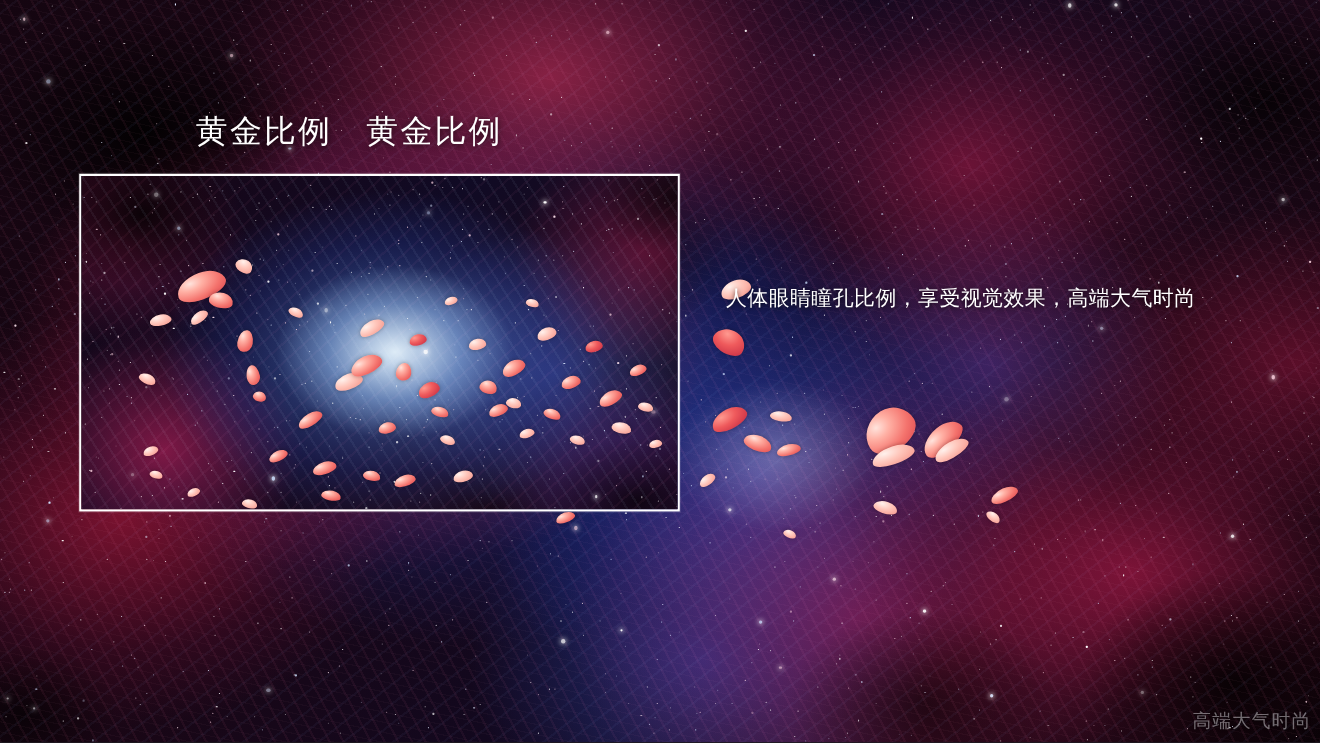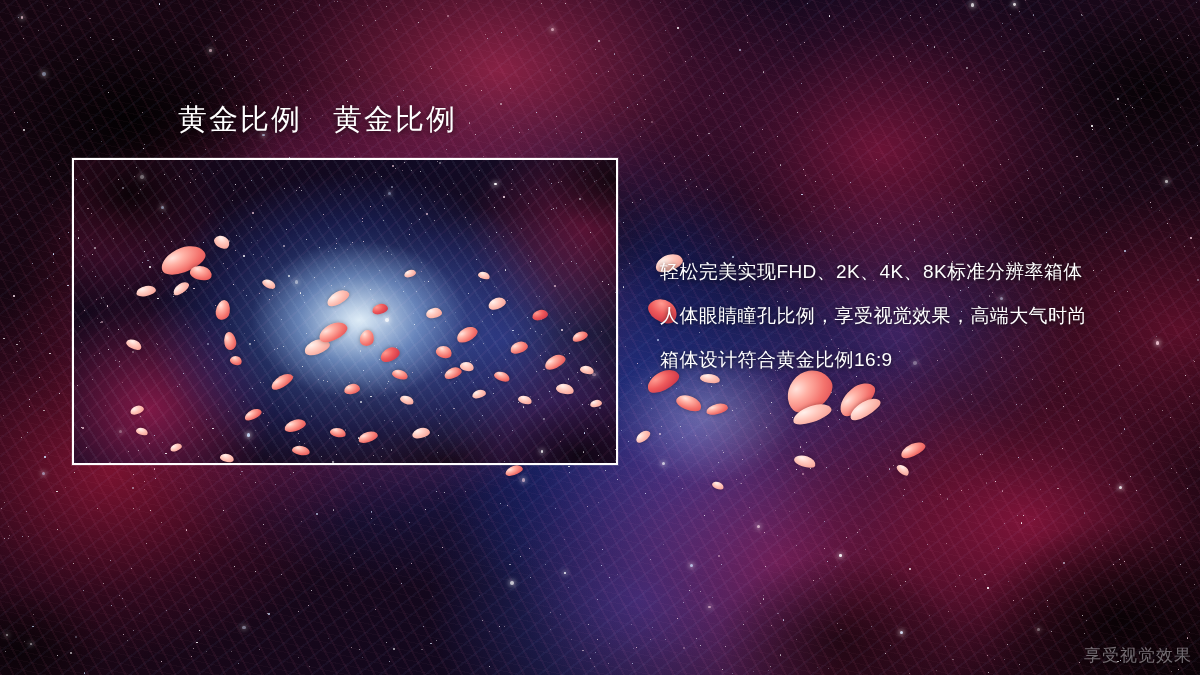--- a/index.html
+++ b/index.html
@@ -1876,20 +1876,18 @@
           <div class="petal pale" style="left:404px;top:112px;width:12px;height:7px;transform:rotate(18deg);"></div>
           <div class="petal pale" style="left:96px;top:284px;width:12px;height:7px;transform:rotate(-20deg);"></div>
           <div class="petal pale" style="left:146px;top:294px;width:14px;height:8px;transform:rotate(16deg);"></div>
         </div>
     </div>
   </div>
 
   <div id="headline">黄金比例　黄金比例</div>
 
   <div id="body-copy">
-    <span class="line">轻松完美实现FHD、2K、4K、8K标准分辨率箱体</span>
     <span class="line">人体眼睛瞳孔比例，享受视觉效果，高端大气时尚</span>
-    <span class="line">箱体设计符合黄金比例16:9</span>
   </div>
 
-  <div id="watermark">享受视觉效果</div>
+  <div id="watermark">高端大气时尚</div>
 
 </div>
 
 </body></html>

